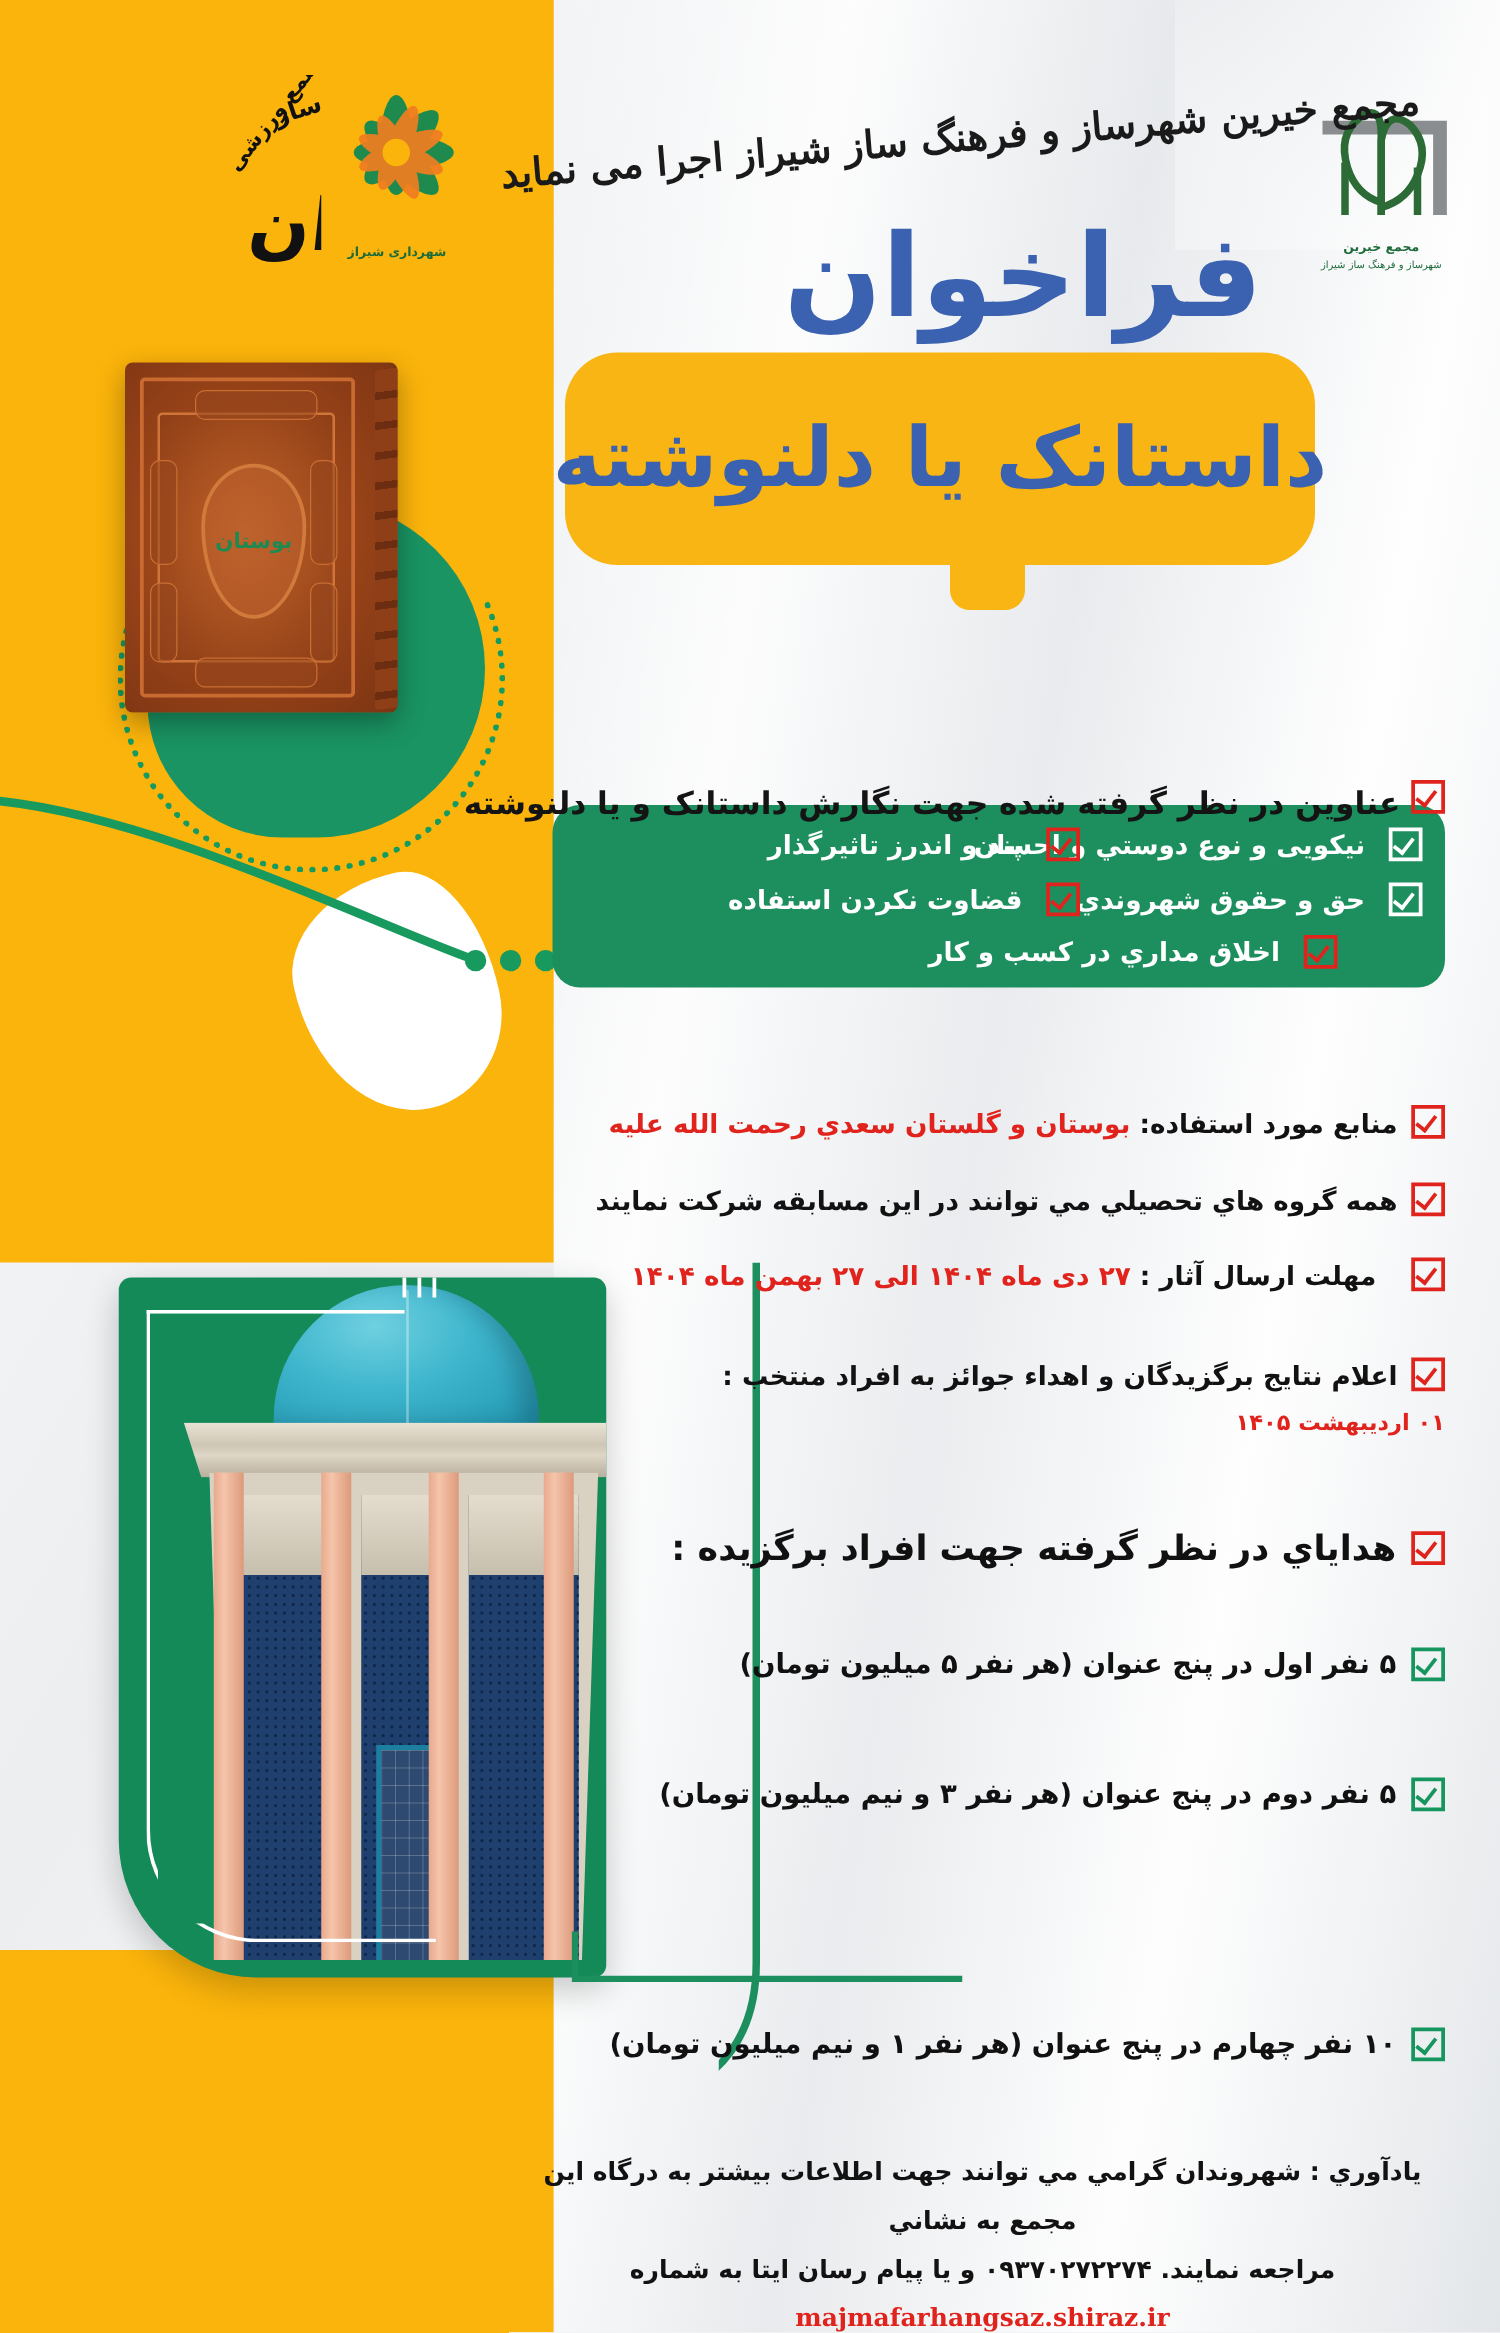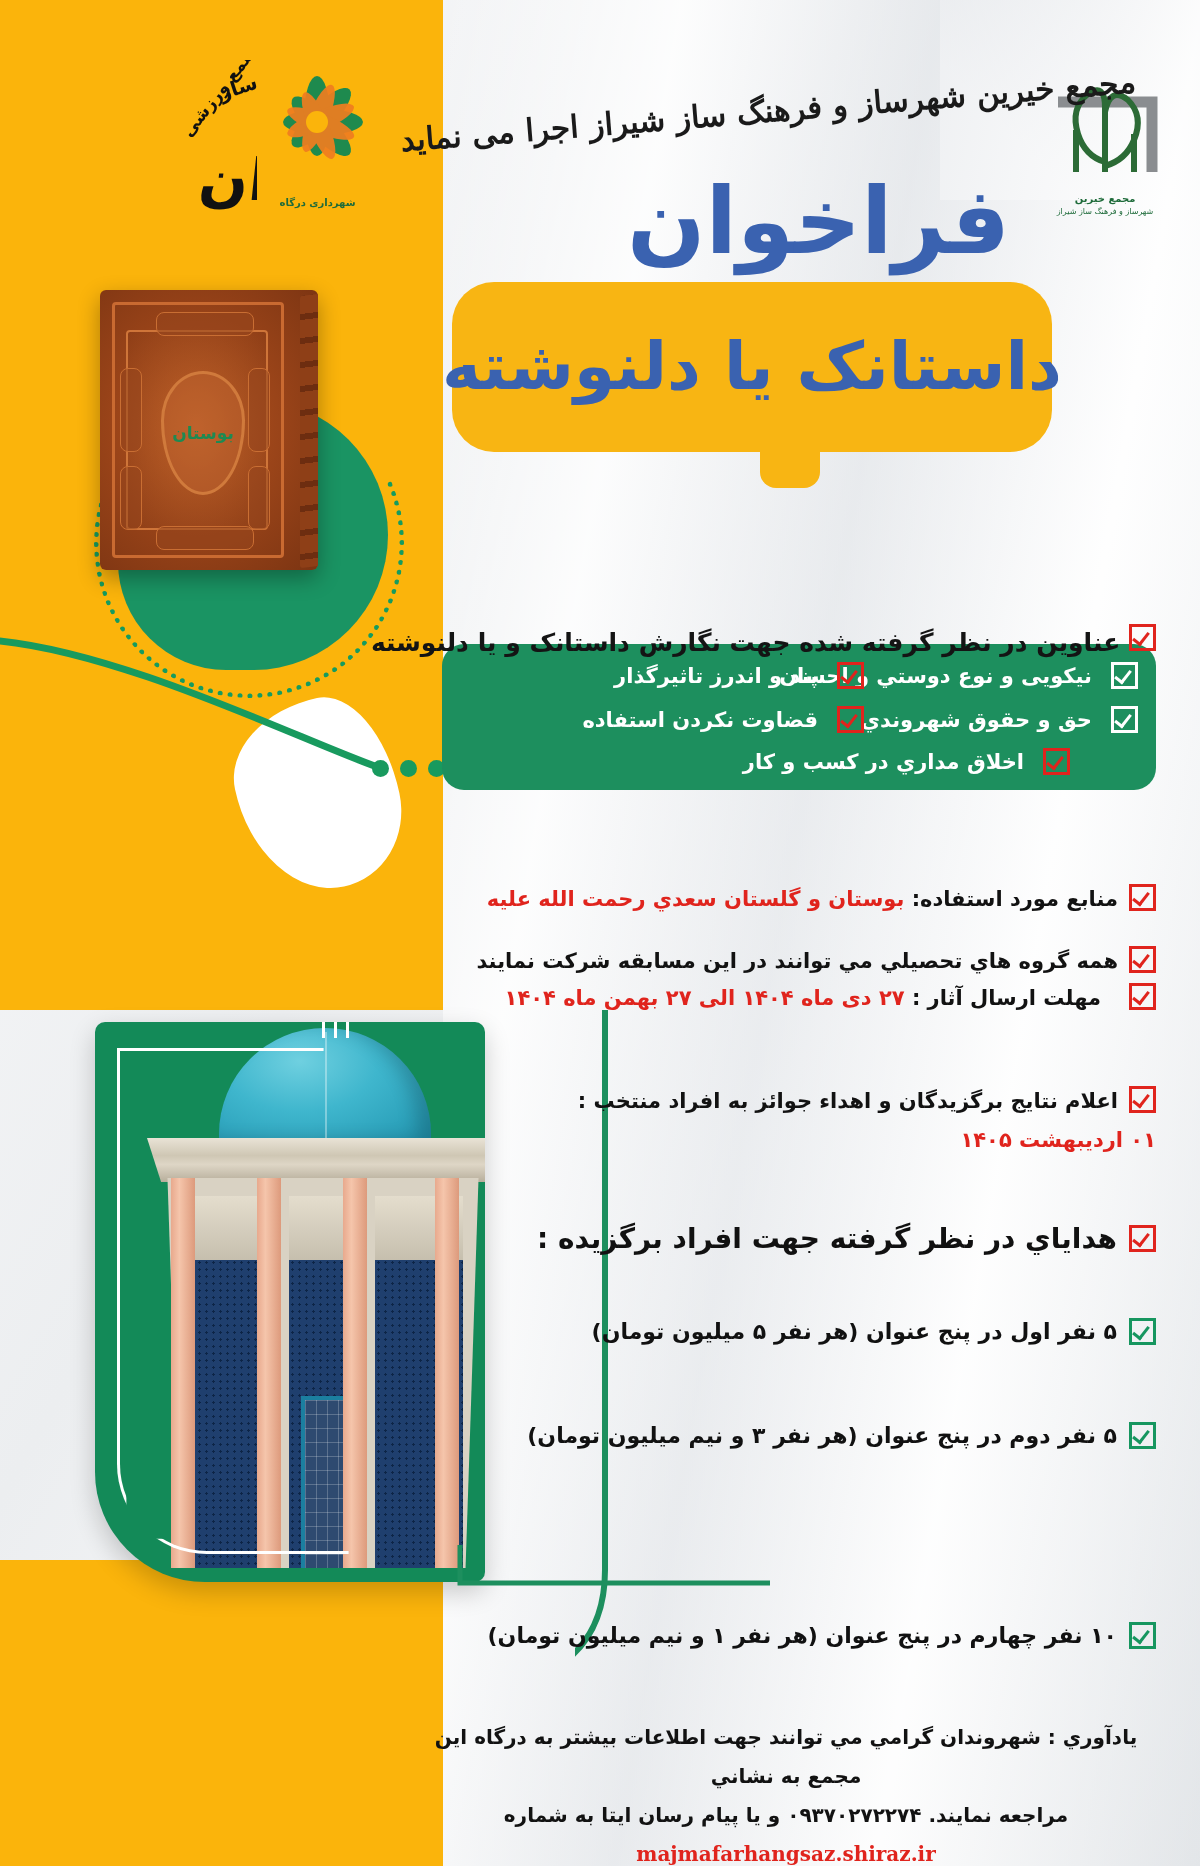--- a/index.html
+++ b/index.html
@@ -205,23 +205,23 @@
   .chk.white{border-color:#fff;}
   .chk.white::after{border-right-color:#fff;border-bottom-color:#fff;}
   .info-row{
     position:absolute;right:44px;display:flex;align-items:flex-start;gap:11px;
     direction:rtl;z-index:7;white-space:nowrap;
   }
   .info-row .txt{font-size:21px;font-weight:bold;color:#121212;line-height:1.45;}
   .info-row .txt .red{color:#e0241d;}
   .info-row.r-src{top:884px;}
   .info-row.r-grp{top:946px;}
-  .info-row.r-dl{top:983px;gap:28px;}
+  .info-row.r-dl{top:1006px;gap:28px;}
   .info-row.r-res{top:1086px;right:44px;}
-  .res-2{position:absolute;right:44px;top:1128px;font-size:21px;font-weight:bold;color:#e0241d;z-index:7;}
+  .res-2{position:absolute;right:44px;top:1128px;font-size:18px;font-weight:bold;color:#e0241d;z-index:7;}
   .prize-head{
     position:absolute;right:44px;top:1222px;display:flex;align-items:center;gap:12px;
     z-index:7;white-space:nowrap;
   }
   .prize-head .txt{font-size:28px;font-weight:bold;color:#111;}
   .prize-row{
     position:absolute;right:44px;display:flex;align-items:center;gap:12px;
     z-index:7;white-space:nowrap;
   }
   .prize-row .txt{font-size:22px;font-weight:bold;color:#111;}
@@ -269,21 +269,21 @@
         </g>
         <g fill="#f07d20" opacity=".92">
           <ellipse rx="10" ry="36" cy="-4" transform="rotate(22)"></ellipse>
           <ellipse rx="10" ry="36" cy="-4" transform="rotate(67)"></ellipse>
           <ellipse rx="10" ry="36" cy="-4" transform="rotate(112)"></ellipse>
           <ellipse rx="10" ry="36" cy="-4" transform="rotate(157)"></ellipse>
         </g>
         <circle r="11" fill="#fbb40b"></circle>
       </g>
     </svg>
-    <div class="logo-cap">شهرداری درگاه</div>
+    <div class="logo-cap">شهرداری شیراز</div>
   </div>
 
   <div class="logo-majma">
     <svg viewBox="0 0 150 118" width="150" height="118" aria-hidden="true">
       <path d="M28 34 H122 V104" fill="none" stroke="#8a8d90" stroke-width="11"></path>
       <path d="M75 104 V40 Q75 14 58 26 Q40 40 48 66 Q55 88 75 94" fill="none" stroke="#2c6b36" stroke-width="6"></path>
       <path d="M75 104 V44 Q80 18 98 32 Q114 48 104 72 Q96 92 75 98" fill="none" stroke="#2c6b36" stroke-width="6"></path>
       <path d="M46 104 V62" fill="none" stroke="#2c6b36" stroke-width="6"></path>
       <path d="M104 104 V66" fill="none" stroke="#2c6b36" stroke-width="6"></path>
     </svg>

